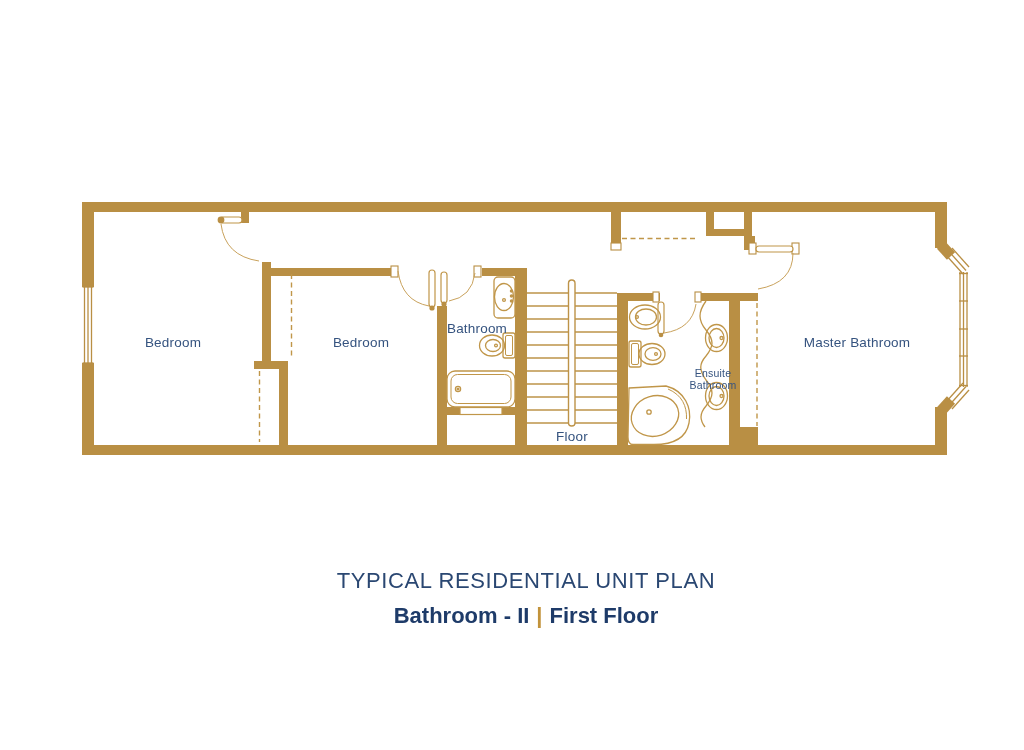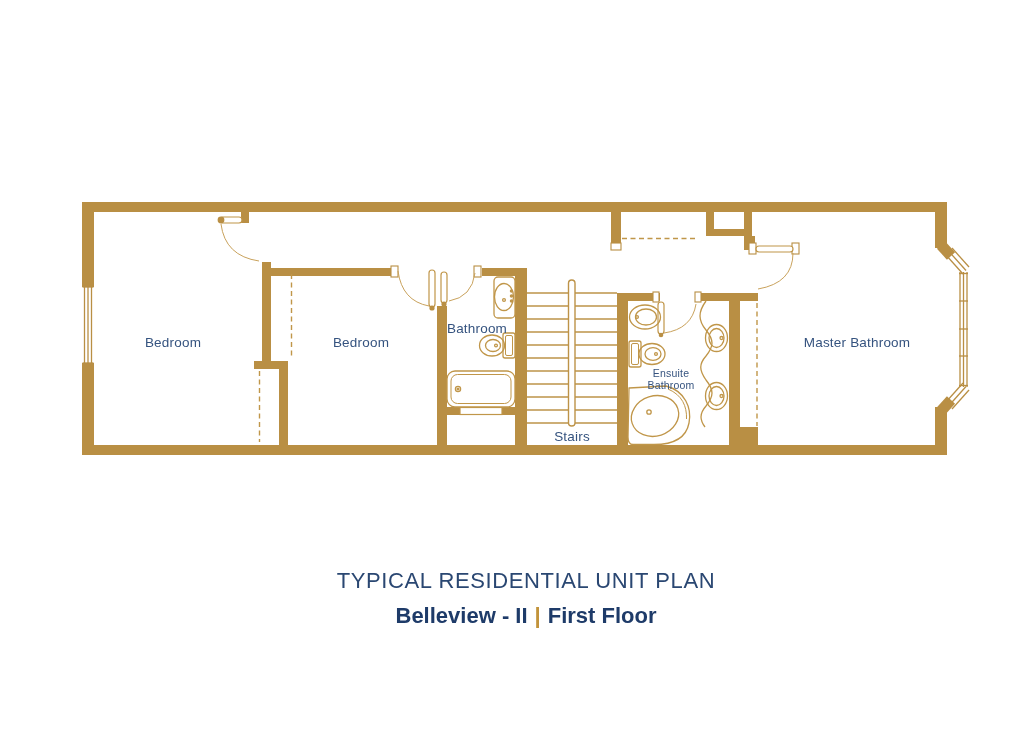--- a/index.html
+++ b/index.html
@@ -13,21 +13,21 @@
   html,body{margin:0;padding:0;background:#ffffff;overflow:hidden;}
   .canvas{
     position:relative;width:1024px;height:750px;background:#ffffff;
     font-family:"Liberation Sans","DejaVu Sans",sans-serif;
   }
   .plan-svg{position:absolute;left:0;top:0;}
   .room-label{
     position:absolute;transform:translate(-50%,-50%);
     color:var(--navy);font-size:13.5px;letter-spacing:.2px;white-space:nowrap;
   }
-  .room-label.small{font-size:10.5px;text-align:center;line-height:12px;}
+  .room-label.small{font-size:10.5px;text-align:center;line-height:12px;margin-left:42px;}
   .footer{position:absolute;left:14px;top:568px;width:1024px;text-align:center;}
   .footer-title{
     color:var(--navy-title);font-size:22px;letter-spacing:.6px;
   }
   .footer-sub{margin-top:9px;color:var(--navy-sub);font-size:22px;font-weight:bold;}
   .footer-sub .sep{color:var(--sep-gold);padding:0 7px;font-weight:bold;}
 </style>
 </head>
 <body>
 
@@ -210,29 +210,29 @@
     </g>
   </g>
 </svg>
 
 <div class="room-label" style="left:173px;top:342px">Bedroom</div>
 
 <div class="room-label" style="left:361px;top:342px">Bedroom</div>
 
 <div class="room-label" style="left:477px;top:328px">Bathroom</div>
 
-<div class="room-label" style="left:572px;top:436px">Stairs</div>
+<div class="room-label" style="left:572px;top:436px">Floor</div>
 
 <div class="room-label small" style="left:671px;top:379px">
   <div>Ensuite</div>
   <div>Bathroom</div>
 </div>
 
 <div class="room-label" style="left:857px;top:342px">Master Bathroom</div>
 
 <div class="footer">
   <div class="footer-title">TYPICAL RESIDENTIAL UNIT PLAN</div>
   <div class="footer-sub">
-    <span>Belleview - II</span><span class="sep">|</span><span>First Floor</span>
+    <span>Bathroom - II</span><span class="sep">|</span><span>First Floor</span>
   </div>
 </div>
 
 </div>
 
 </body></html>

